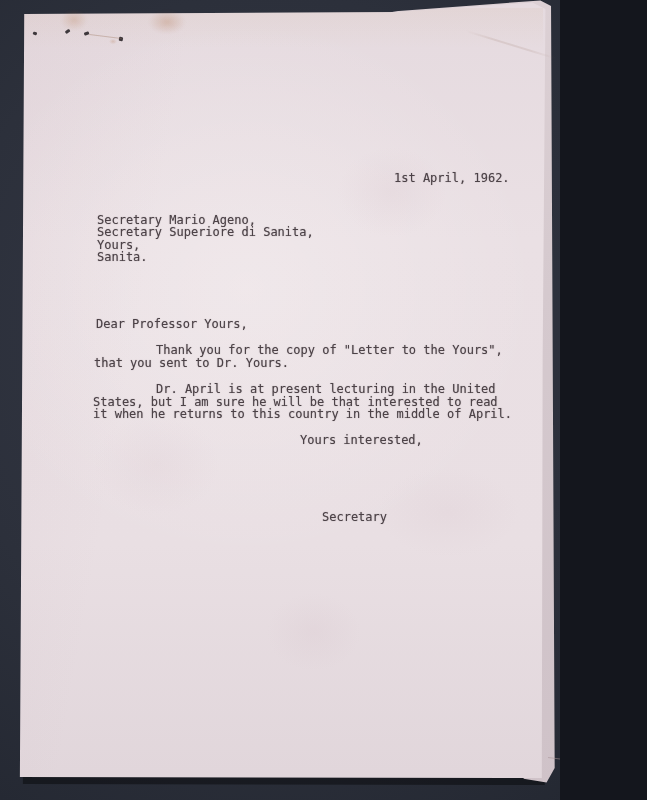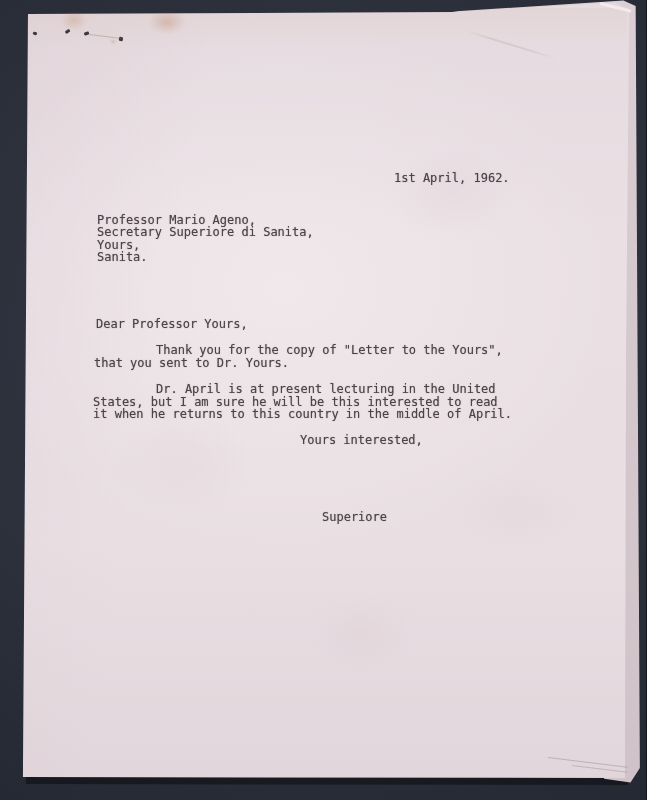--- a/index.html
+++ b/index.html
@@ -1,18 +1,18 @@
 <!DOCTYPE html>
 <html><head>
 <meta charset="utf-8">
 <style>
   html,body{margin:0;padding:0;background:#14161d;}
   .scene{
     position:relative;
-    width:646px;height:800px;
+    width:560px;height:800px;
     overflow:hidden;
     font-family:"DejaVu Sans Mono", monospace;
     background:
       radial-gradient(130% 95% at 48% 42%, #343845 0%, #2c303b 45%, #242832 75%, #1b1f28 100%);
   }
   
   .paper-shadow{
     position:absolute;inset:0;
     clip-path:polygon(4.33% 1.75%, 71% 1.5%, 95.05% 0.31%, 97.4% 1.13%, 96.9% 45%, 96.75% 97.25%, 3.55% 97.13%);
     background:#000;
@@ -96,31 +96,31 @@
   <div class="artifact pm pm3"></div>
   <div class="artifact pm pm4"></div>
   <div class="artifact pencil-stroke"></div>
   <div class="artifact crease"></div>
   <div class="artifact edge-line-1"></div>
   <div class="artifact edge-line-2"></div>
 
   <div>
     <div class="ln" style="left:394px;top:172px">1st April, 1962.</div>
 
-    <div class="ln" style="left:97px;top:213.5px">Professor Mario Ageno,</div>
+    <div class="ln" style="left:97px;top:213.5px">Secretary Mario Ageno,</div>
     <div class="ln" style="left:97px;top:226px">Secretary Superiore di Sanita,</div>
     <div class="ln" style="left:97px;top:238.5px">Yours,</div>
     <div class="ln" style="left:97px;top:251px">Sanita.</div>
 
     <div class="ln" style="left:96px;top:317.5px">Dear Professor Yours,</div>
 
     <div class="ln" style="left:156px;top:344px">Thank you for the copy of "Letter to the Yours",</div>
     <div class="ln" style="left:94px;top:356.5px">that you sent to Dr. Yours.</div>
 
     <div class="ln" style="left:156px;top:383px">Dr. April is at present lecturing in the United</div>
-    <div class="ln" style="left:93px;top:395.5px">States, but I am sure he will be this interested to read</div>
+    <div class="ln" style="left:93px;top:395.5px">States, but I am sure he will be that interested to read</div>
     <div class="ln" style="left:93px;top:408px">it when he returns to this country in the middle of April.</div>
 
     <div class="ln" style="left:300px;top:434px">Yours interested,</div>
-    <div class="ln" style="left:322px;top:510.5px">Superiore</div>
+    <div class="ln" style="left:322px;top:510.5px">Secretary</div>
   </div>
 
 </div>
 
 </body></html>

